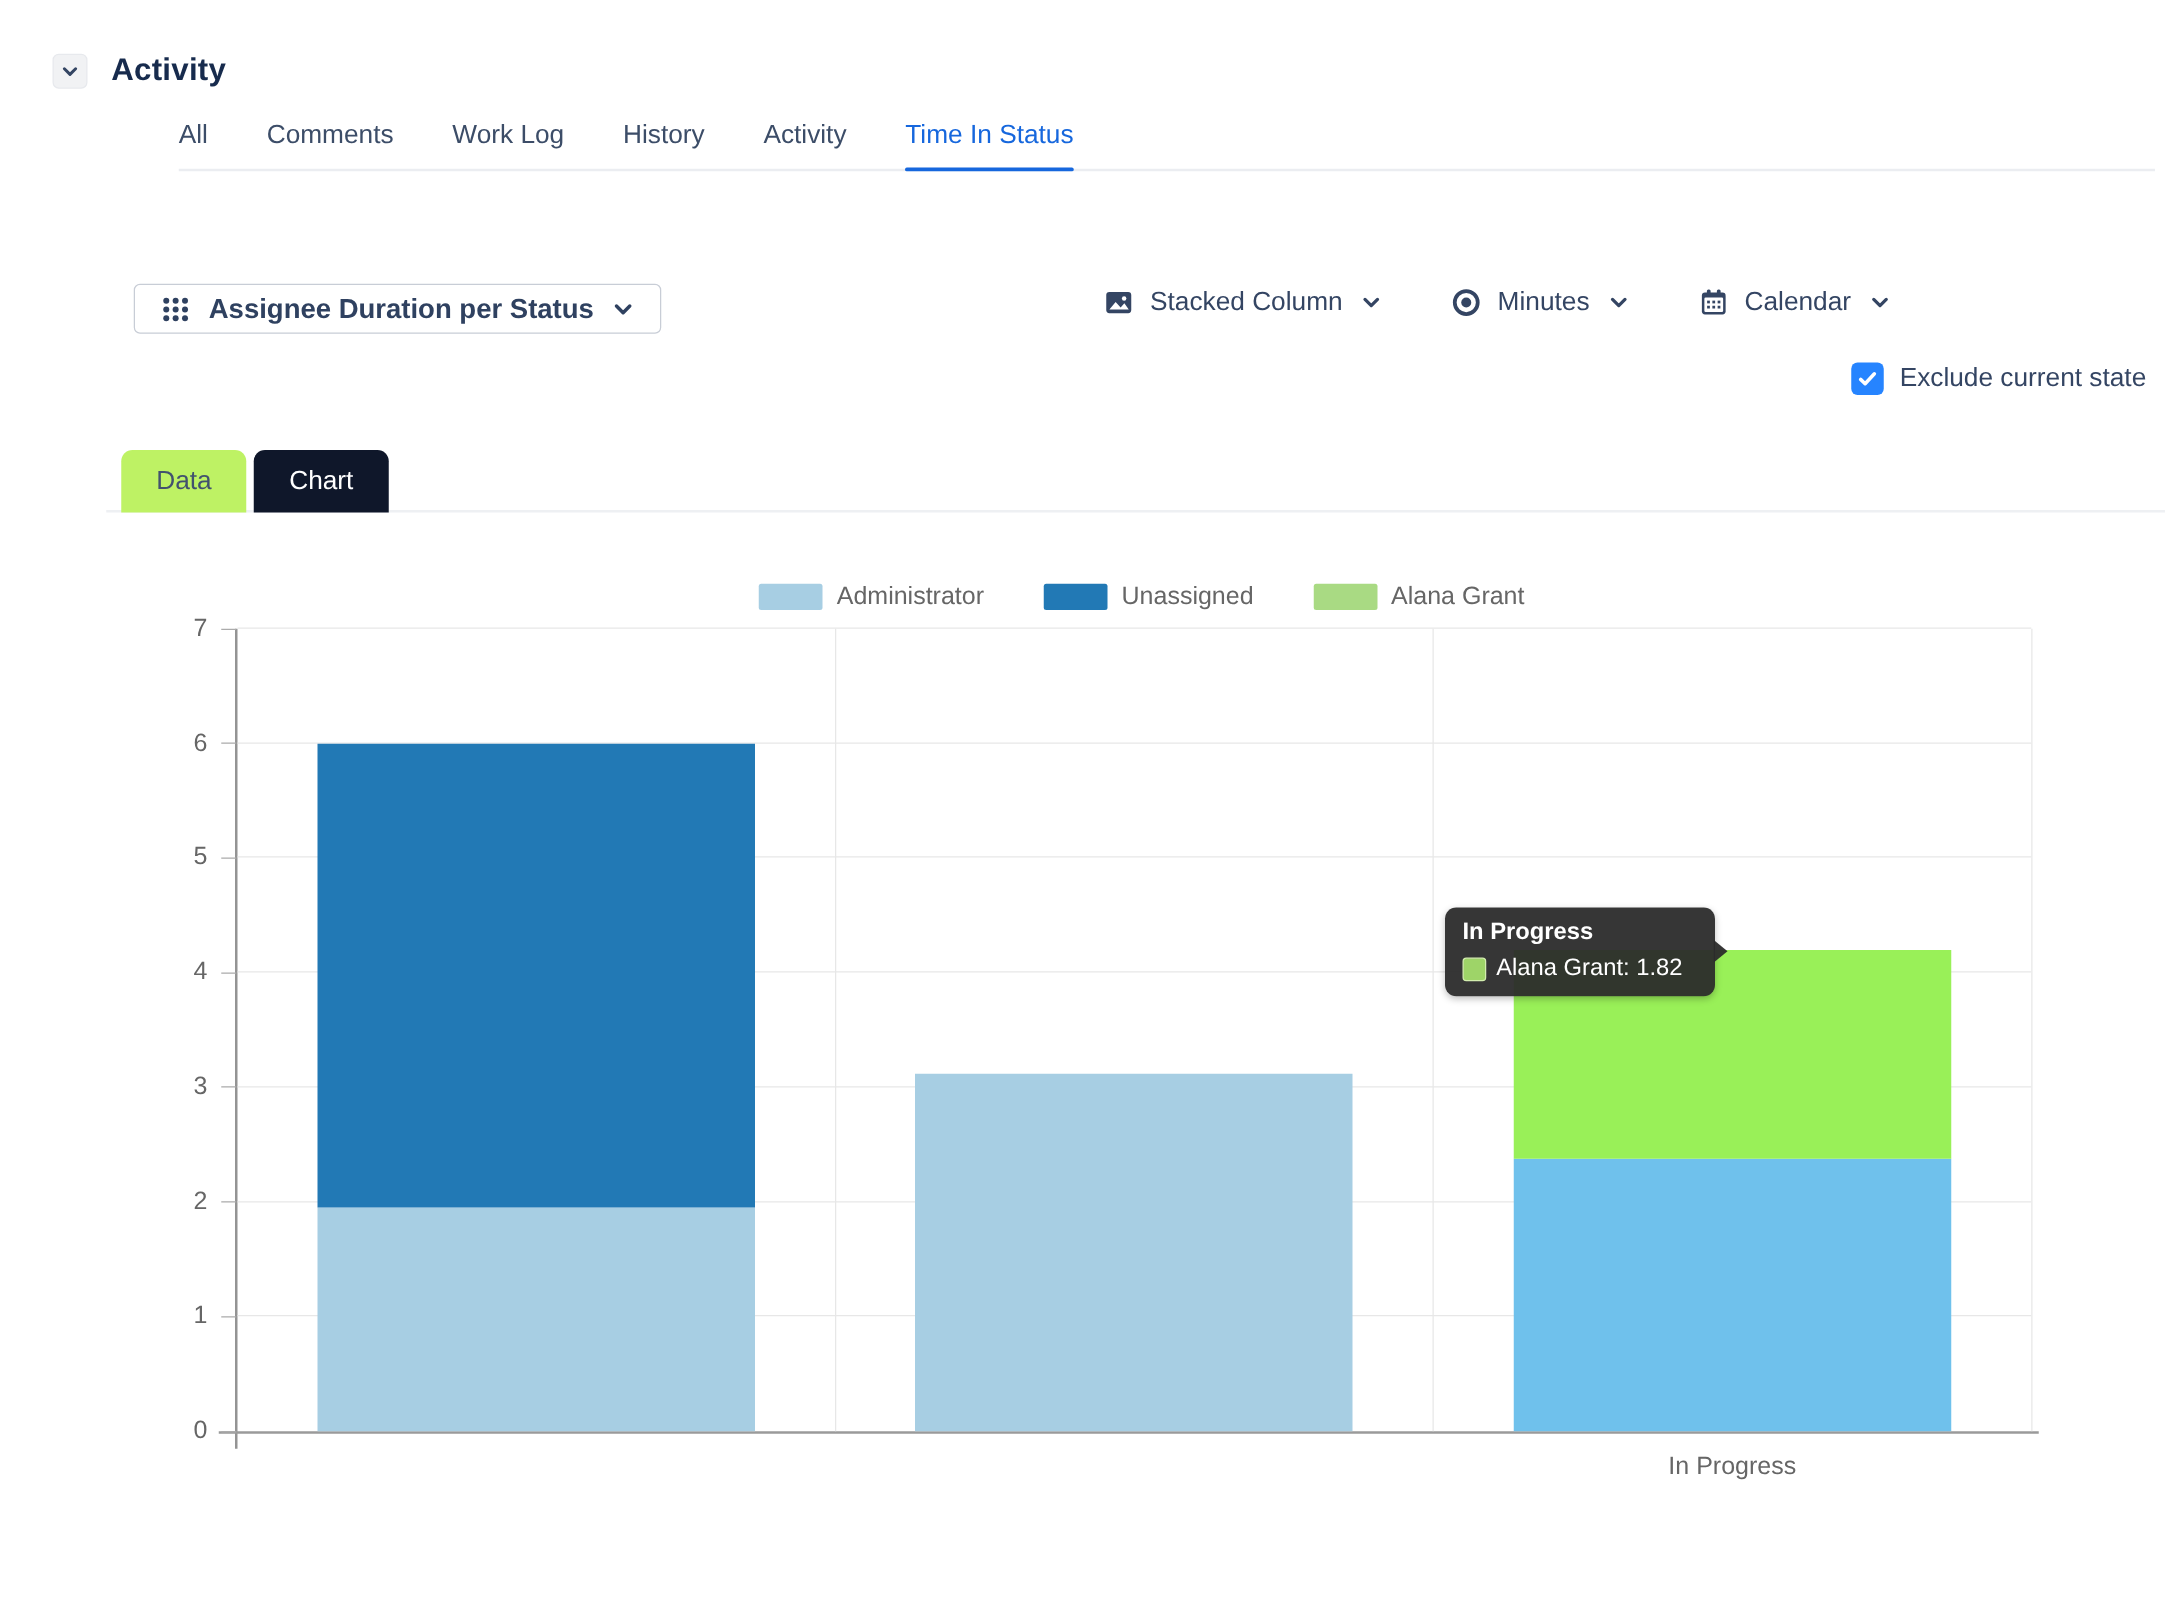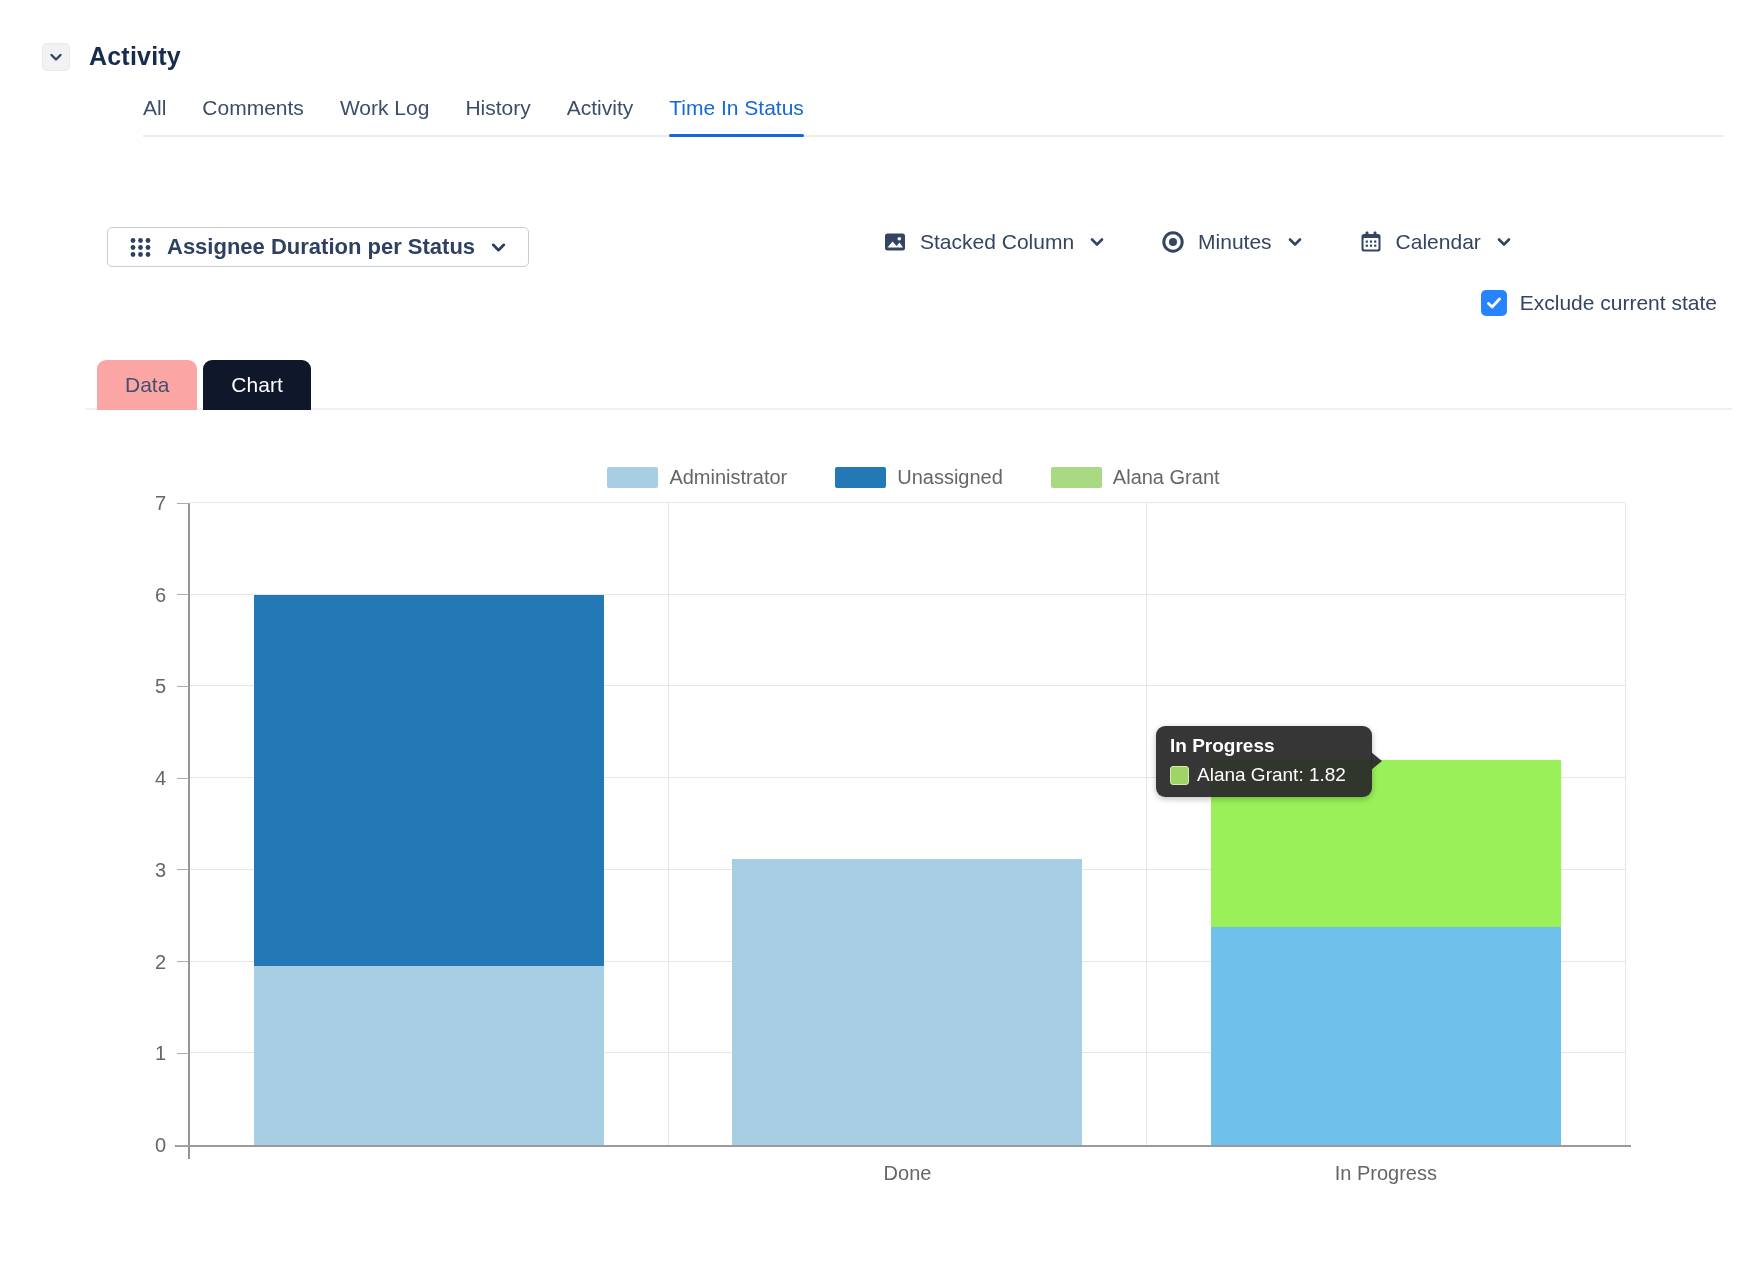--- a/index.html
+++ b/index.html
@@ -12,21 +12,21 @@
 
   
   .header { position:absolute; left:42px; top:42px; display:flex; align-items:center; gap:19px; }
   .collapse-btn {
     width:28px; height:28px; background:#f1f2f4; border:1px solid #e7e9ed; border-radius:5px;
     display:flex; align-items:center; justify-content:center; cursor:pointer;
   }
   .page-title { font-size:25px; font-weight:700; color:#172b4d; letter-spacing:.2px; }
 
   
-  .tabs { position:absolute; left:143px; top:96px; right:16px; display:flex; gap:36px;
+  .tabs { position:absolute; left:143px; top:96px; right:16px; display:flex; gap:47px;
           border-bottom:2px solid #ebedf1; }
   .tab { font-size:21px; color:#3c4d68; padding-bottom:15px; position:relative; cursor:pointer; white-space:nowrap; }
   .tab.active { color:#1667dd; font-weight:500; }
   .tab.active::after { content:""; position:absolute; left:0; right:0; bottom:-2px; height:3px;
                        background:#1667dd; border-radius:2px; }
 
   
   .report-btn {
     position:absolute; left:107px; top:227px; height:40px; display:inline-flex; align-items:center;
     gap:15px; padding:0 21px; background:#fff; border:1.5px solid #c8cdd6; border-radius:5px;
@@ -38,21 +38,21 @@
 
   .exclude-row { position:absolute; top:290px; right:23px; display:flex; align-items:center; gap:13px;
                  font-size:21px; color:#344563; }
   .checkbox { width:26px; height:26px; border-radius:5px; background:#2684ff; display:flex;
               align-items:center; justify-content:center; cursor:pointer; }
 
   
   .view-tabs { position:absolute; left:97px; top:360px; display:flex; gap:6px; z-index:2; }
   .view-tab { height:50px; padding:0 28px; display:flex; align-items:center; font-size:21px;
               border-radius:9px 9px 0 0; cursor:pointer; }
-  .view-tab.inactive { background:#fca5a5; color:#42526e; }
+  .view-tab.inactive { background:#bef264; color:#42526e; }
   .view-tab.active { background:#0f172a; color:#ffffff; }
   .view-divider { position:absolute; left:85px; right:8px; top:408px; height:2px; background:#eef0f3; }
 
   
   .legend { position:absolute; left:190px; width:1435px; top:466px; display:flex;
             justify-content:center; gap:36px; align-items:center; }
   .legend-item { display:flex; align-items:center; gap:11px; cursor:pointer;margin-left:12px; }
   .legend-swatch { width:51px; height:21px; border-radius:2px; }
   .legend-label { font-size:20px; color:#666666; }
 
@@ -241,21 +241,20 @@
     <div class="y-label" style="top: 14.2857%;">6</div>
     <div class="grid-h" style="bottom: 100%;"></div>
     <div class="tick" style="bottom: calc(100% - 0.5px);"></div>
     <div class="y-label" style="top: 0%;">7</div>
     <div class="grid-v" style="left: calc(33.3333% - 0.5px);"></div>
     <div class="grid-v" style="left: calc(66.6667% - 0.5px);"></div>
     <div class="grid-v" style="left: calc(100% - 0.5px);"></div>
     <div class="bar-seg" style="left: calc(0% + 64px); bottom: 0%; height: 27.8571%; background: rgb(167, 206, 227);"></div>
     <div class="bar-seg" style="left: calc(0% + 64px); bottom: 27.8571%; height: 57.8571%; background: rgb(34, 121, 181);"></div>
     <div class="bar-seg" style="left: calc(33.3333% + 64px); bottom: 0%; height: 44.5714%; background: rgb(167, 206, 227);"></div>
-    <div class="x-label" style="left: 33.3333%;">Done</div>
     <div class="bar-seg" style="left: calc(66.6667% + 64px); bottom: 0%; height: 34%; background: rgb(111, 193, 236);"></div>
     <div class="bar-seg" style="left: calc(66.6667% + 64px); bottom: 34%; height: 26%; background: rgb(153, 240, 88);"></div>
     <div class="x-label" style="left: 66.6667%;">In Progress</div>
   </div>
 
 <div class="tooltip">
   <div class="tooltip-title">In Progress</div>
   <div class="tooltip-row">
     <span class="tooltip-swatch" style="background: rgb(158, 212, 104);"></span>
     <span class="tooltip-text">Alana Grant: 1.82</span>

